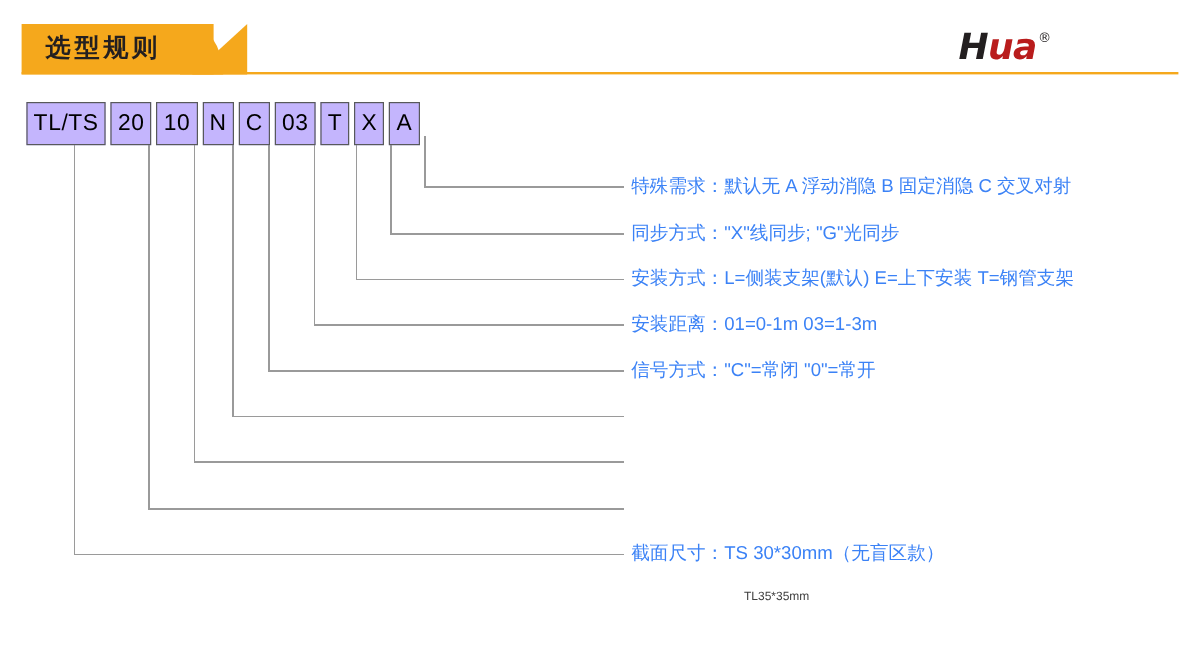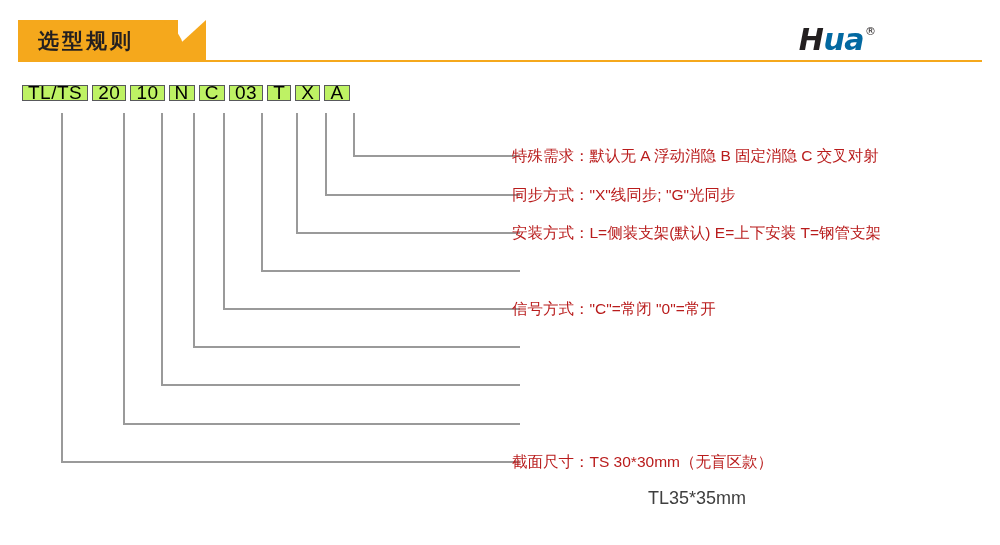--- a/index.html
+++ b/index.html
@@ -84,45 +84,45 @@
   }
   .logo-word {
     font-family: "DejaVu Sans", sans-serif;
     font-size: 30px;
     font-weight: bold;
     font-style: italic;
     letter-spacing: -0.5px;
     line-height: 32px;
   }
   .logo-dark { color: #231f20; }
-  .logo-blue { color: #0369a1; }
+  .logo-blue { color: #b91c1c; }
   .logo-reg {
     font-size: 11px;
     line-height: 11px;
     color: #231f20;
     margin-left: 1px;
     margin-top: 2px;
     font-family: "DejaVu Sans", sans-serif;
   }
 
   
   #code-row {
     position: absolute;
     left: 22px;
     top: 85px;
     display: flex;
     align-items: stretch;
     gap: 4px;
     z-index: 3;
   }
   .code-box {
-    height: 16px;
+    height: 36px;
     min-width: 24px;
     border: 1px solid #58595b;
-    background: #bef264;
+    background: #c4b5fd;
     display: flex;
     align-items: center;
     justify-content: center;
     font-size: 19px;
     font-family: "Liberation Sans", sans-serif;
     color: #000000;
     padding: 0 5px;
     box-sizing: border-box;
     letter-spacing: 0.5px;
   }
@@ -139,31 +139,31 @@
   
   #descriptions {
     position: absolute;
     left: 0; top: 0;
     width: 1000px;
     height: 545px;
     z-index: 2;
   }
   .desc-line {
     position: absolute;
-    left: 512px;
+    left: 526px;
     font-size: 15.5px;
-    color: #b91c1c;
+    color: #3b82f6;
     white-space: nowrap;
     font-family: "Liberation Sans", "DejaVu Sans", sans-serif;
     line-height: 18px;
   }
   .desc-sub {
     position: absolute;
-    left: 648px;
-    font-size: 18px;
+    left: 620px;
+    font-size: 10px;
     color: #3f3f3f;
     white-space: nowrap;
     line-height: 18px;
   }
 </style>
 </head>
 <body>
 
 <div id="header">
   <div class="banner-shape"></div>
@@ -211,16 +211,17 @@
     <path d="M 124 113 L 124 424 L 520 424"></path>
 
     <path d="M  62 113 L  62 462 L 520 462"></path>
   </g>
 </svg>
 
 <div id="descriptions">
   <div class="desc-line" style="top:147px">特殊需求：默认无  A 浮动消隐  B 固定消隐  C 交叉对射</div>
   <div class="desc-line" style="top:186px">同步方式："X"线同步; "G"光同步</div>
   <div class="desc-line" style="top:224px">安装方式：L=侧装支架(默认)  E=上下安装  T=钢管支架</div>
+  <div class="desc-line" style="top:262px">安装距离：01=0-1m  03=1-3m</div>
   <div class="desc-line" style="top:300px">信号方式："C"=常闭 "0"=常开</div>
   <div class="desc-line" style="top:453px">截面尺寸：TS 30*30mm（无盲区款）</div>
   <div class="desc-sub" style="top:489px">TL35*35mm</div>
 </div>
 
 </body></html>

